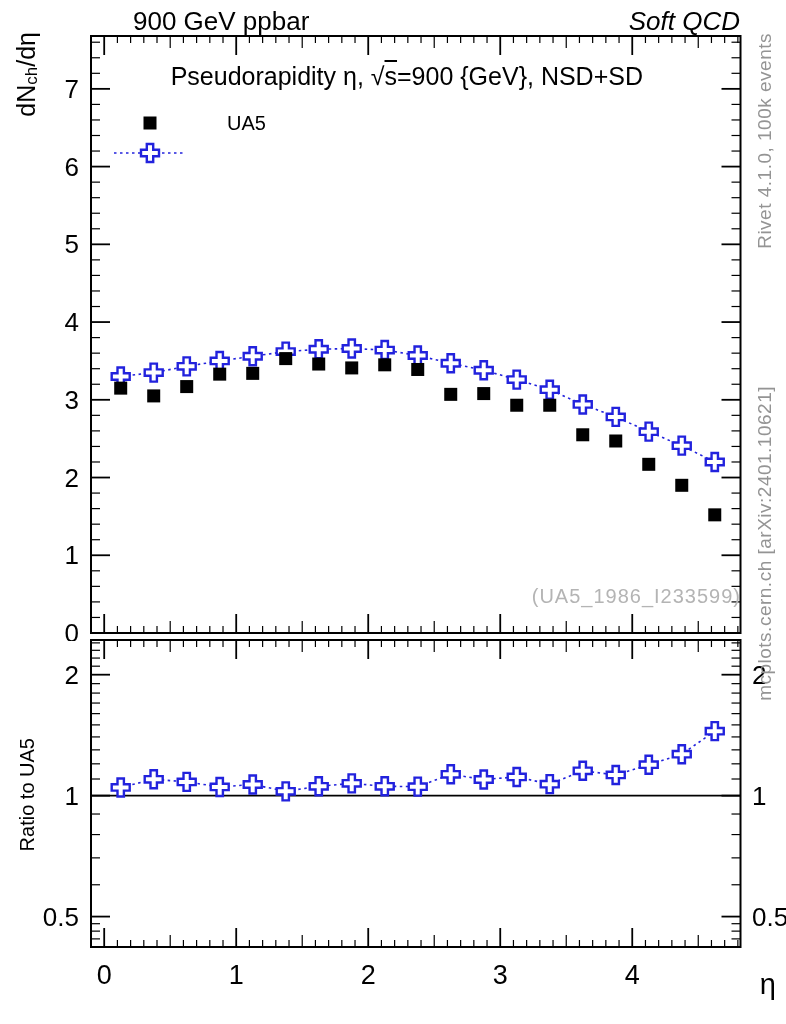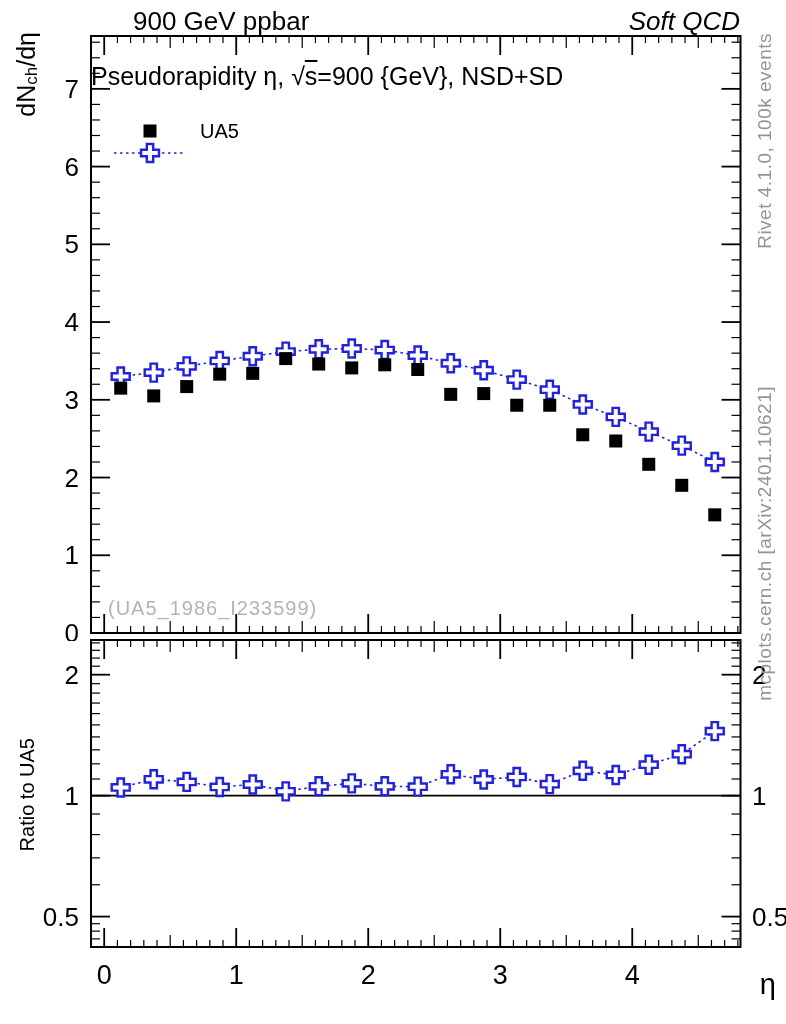--- a/index.html
+++ b/index.html
@@ -1,30 +1,30 @@
 <!DOCTYPE html>
 <html><head>
 <meta charset="utf-8">
 <style>
   html,body{margin:0;padding:0;background:#ffffff;}
   body{width:786px;height:1024px;position:relative;overflow:hidden;
        font-family:"Liberation Sans","DejaVu Sans",sans-serif;color:#000;}
   .abs{position:absolute;}
   .hdr{font-size:26px;top:6px;white-space:nowrap;}
-  .title-line{left:91px;width:552px;top:62px;text-align:left;font-size:25px;white-space:nowrap;}
+  .title-line{left:91px;width:552px;top:62px;text-align:right;font-size:25px;white-space:nowrap;}
   .sqrt-s{text-decoration:overline;}
   .vtext{writing-mode:vertical-rl;transform:rotate(180deg);white-space:nowrap;}
   .ylab-main{left:12px;top:32px;font-size:25px;}
   .ylab-main sub{font-size:17px;}
   .ylab-ratio{left:16px;top:738px;font-size:20px;}
   .note{font-size:19px;color:#949494;letter-spacing:0.5px;}
   .note-top{right:10px;top:33px;}
   .note-bottom{right:10px;top:386px;}
-  .watermark{left:91px;width:650px;top:597px;text-align:left;font-size:20px;
-             color:#b4b4b4;letter-spacing:1px;padding-left:17px;}
+  .watermark{left:91px;width:650px;top:585px;text-align:right;font-size:20px;
+             color:#b4b4b4;letter-spacing:1px;}
   .xlab{left:700px;width:76px;top:968px;text-align:right;font-size:29px;}
   .legend-row{position:absolute;display:flex;align-items:center;height:22px;}
   .legend-row .lg-marker{width:76px;height:22px;flex:0 0 76px;}
   .legend-row .lg-label{font-size:20px;margin-left:12px;white-space:nowrap;}
   #plot-svg{position:absolute;left:0;top:0;}
 </style>
 </head>
 <body>
 
 <svg id="plot-svg" width="786" height="1024" viewBox="0 0 786 1024">
@@ -436,21 +436,21 @@
 <div class="abs hdr" style="right:46px;text-align:right;font-style:italic;">Soft QCD</div>
 
 <div class="abs title-line">
   <span>Pseudorapidity η, </span><span>√</span><span class="sqrt-s">s</span><span>=900 {GeV}, NSD+SD</span>
 </div>
 
 <div class="abs vtext ylab-main">
   <span>dN</span><sub>ch</sub><span>/dη</span>
 </div>
 
-<div class="legend-row" style="left:112px;top:120px;">
+<div class="legend-row" style="left:112px;top:112px;gap:27px;">
   <svg class="lg-marker" viewBox="0 0 76 22">
     <rect x="31.5" y="4.5" width="13" height="13" fill="#000"></rect>
   </svg>
   <span class="lg-label">UA5</span>
 </div>
 <div class="legend-row" style="left:112px;top:142px;">
   <svg class="lg-marker" viewBox="0 0 76 22">
     <line x1="2" y1="11" x2="74" y2="11" stroke="#2222dd" stroke-width="1.6" stroke-dasharray="2.5 3.5"></line>
     <path d="M 34.8 2 L 41.2 2 L 41.2 7.8 L 47 7.8 L 47 14.2 L 41.2 14.2 L 41.2 20 L 34.8 20 L 34.8 14.2 L 29 14.2 L 29 7.8 L 34.8 7.8 Z" fill="#ffffff" stroke="#2222dd" stroke-width="2.4"></path>
   </svg>

